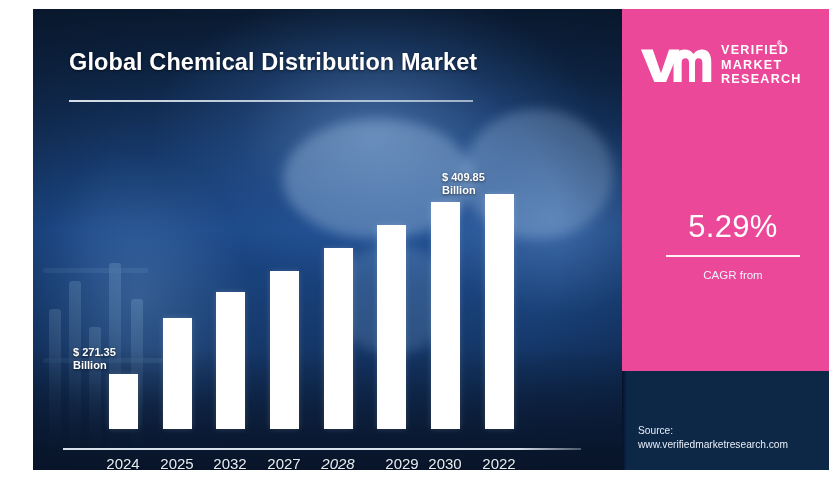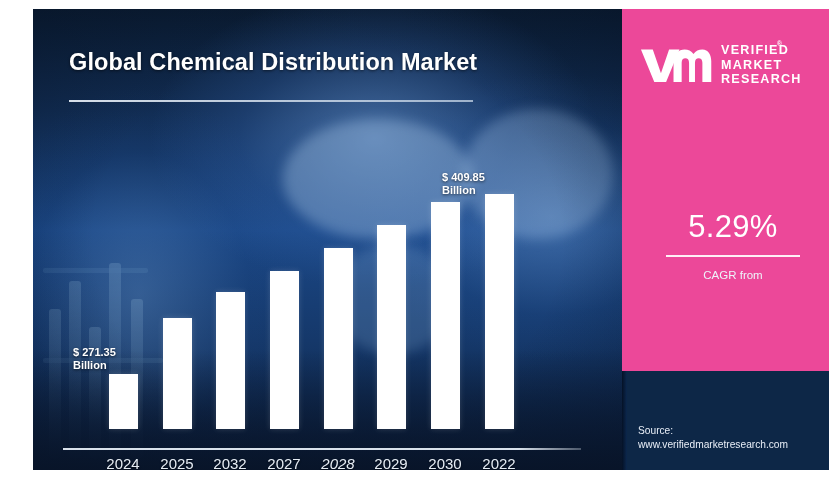--- a/index.html
+++ b/index.html
@@ -104,21 +104,21 @@
         <div class="bar" style="left:291px;height:181px;"></div>
         <div class="bar" style="left:344px;height:204px;"></div>
         <div class="bar" style="left:398px;height:227px;"></div>
         <div class="bar" style="left:452px;height:235px;"></div>
 
         <div class="xtick" style="left:63px;">2024</div>
         <div class="xtick" style="left:117px;">2025</div>
         <div class="xtick" style="left:170px;">2032</div>
         <div class="xtick" style="left:224px;">2027</div>
         <div class="xtick" style="left:278px;font-style:italic;">2028</div>
-        <div class="xtick" style="left:331px;">2029</div>
+        <div class="xtick" style="left:342px;">2029</div>
         <div class="xtick" style="left:385px;">2030</div>
         <div class="xtick" style="left:439px;">2022</div>
 
         <div class="blabel first">
           <div>$ 271.35</div>
           <div>Billion</div>
         </div>
         <div class="blabel last">
           <div>$ 409.85</div>
           <div>Billion</div>

